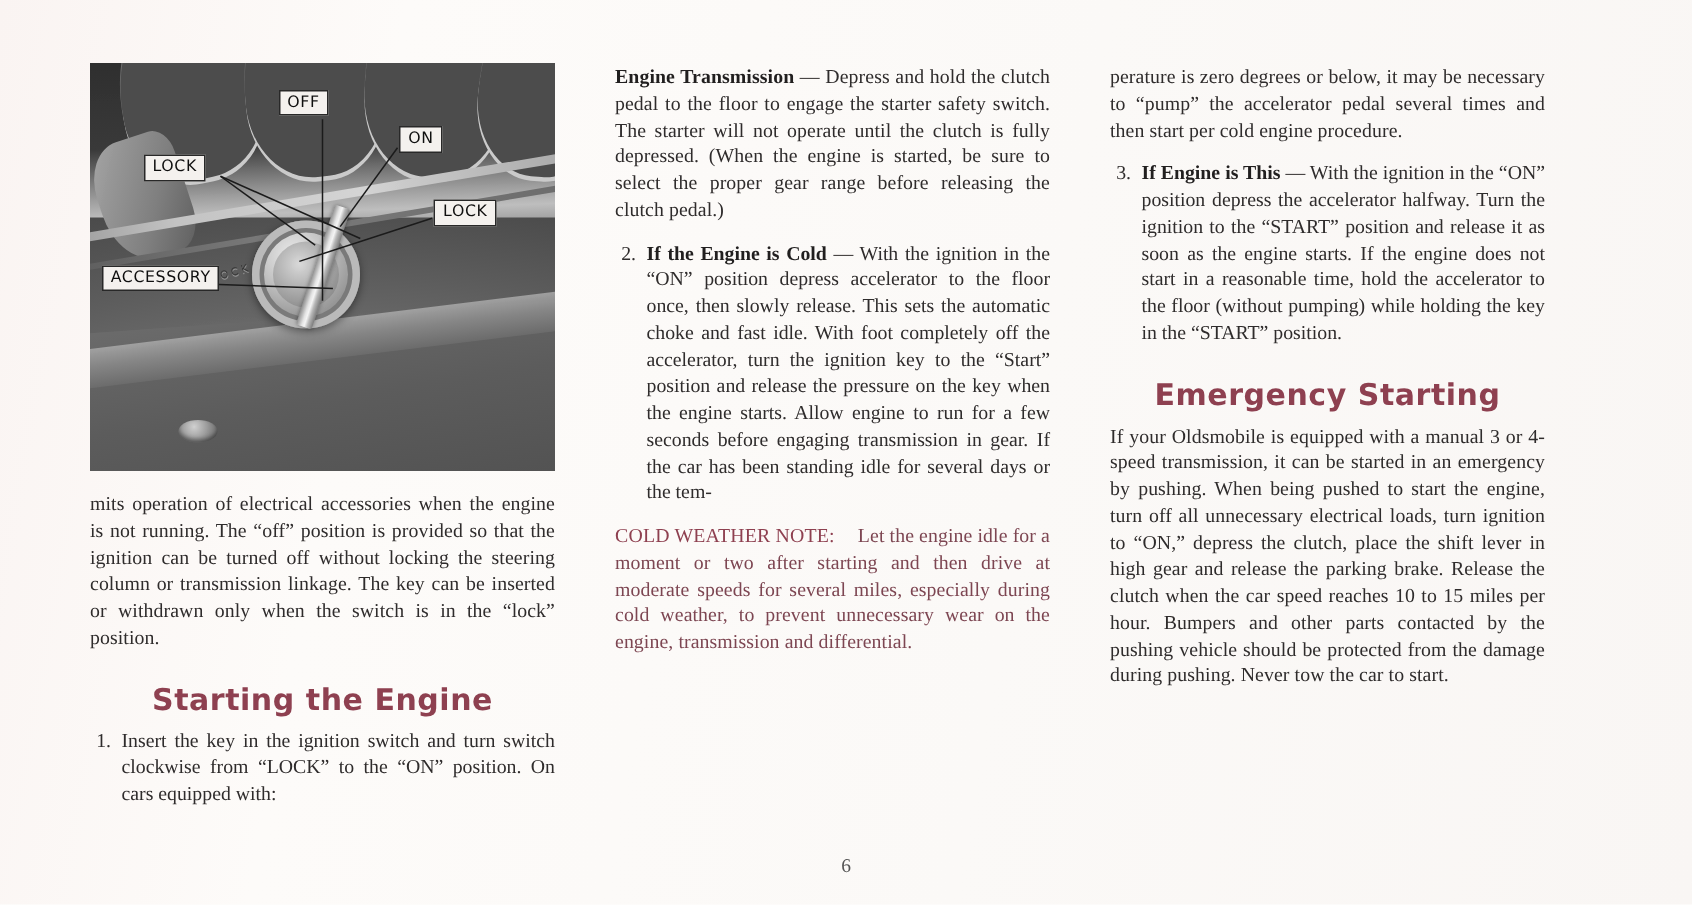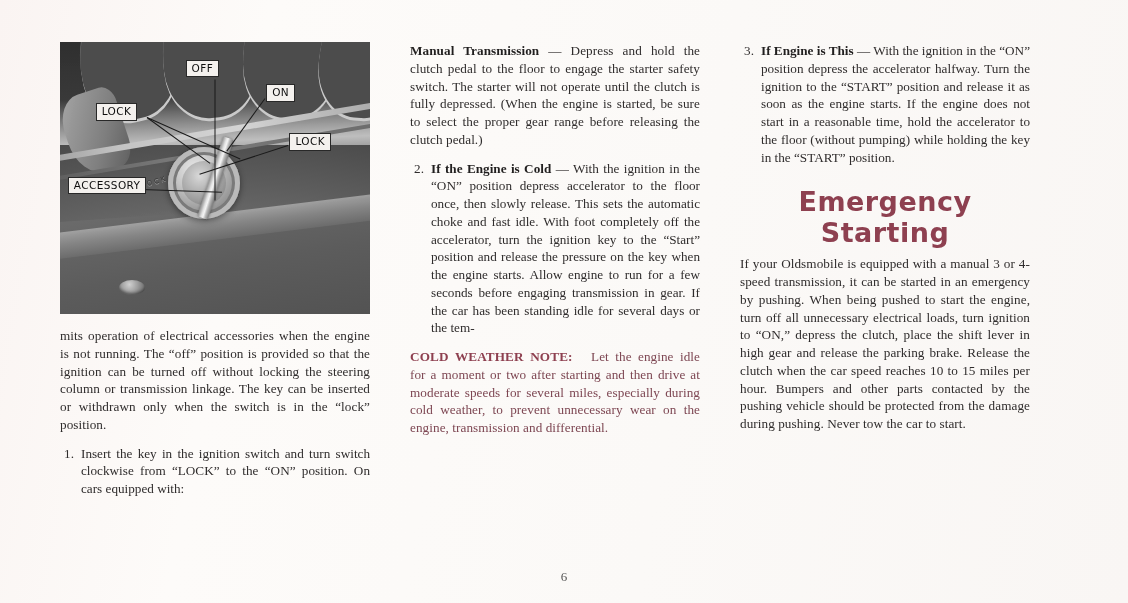--- a/index.html
+++ b/index.html
@@ -73,30 +73,30 @@
     font-size: 13.2px;
     line-height: 1.345;
     text-align: justify;
     color: #2f2c2c;
   }
 
   
   h2.section {
     margin: 20px 0 7px 0;
     font-family: "DejaVu Sans", sans-serif;
-    font-size: 27px;
+    font-size: 20px;
     font-weight: bold;
     text-align: center;
     color: #8e4050;
     letter-spacing: .018em;
   }
 
   
   .note-label {
-    font-weight: bold;
+    font-weight: normal;
     color: #8e4050;
     letter-spacing: .01em;
   }
   p.note {
     color: #7d4652;
   }
   p.note .rest { color: #7d4652; margin-left: 12px; }
 
   
   .photo-wrap {
@@ -319,44 +319,46 @@
           <div class="callout c-off">OFF</div>
           <div class="callout c-on">ON</div>
           <div class="callout c-lock">LOCK</div>
           <div class="callout c-start">LOCK</div>
           <div class="callout c-accessory">ACCESSORY</div>
         </div>
       </div>
 
       <p class="body">mits operation of electrical accessories when the engine is not running. The “off” position is provided so that the ignition can be turned off without locking the steering column or transmission linkage. The key can be inserted or withdrawn only when the switch is in the “lock” position.</p>
 
+      <h2 class="section">Starting the Engine</h2>
 
       <div class="numitem">
         <span class="num">1.</span>
         <span class="txt">Insert the key in the ignition switch and turn switch clockwise from “LOCK” to the “ON” position. On cars equipped with:</span>
       </div>
 
     </div>
 
     <div class="col col-2">
 
 
-      <p class="body"><span class="lead">Manual Transmission</span><span> — Depress and hold the clutch pedal to the floor to engage the starter safety switch. The starter will not operate until the clutch is fully depressed. (When the engine is started, be sure to select the proper gear range before releasing the clutch pedal.)</span></p>
+      <p class="body"><span class="lead">Engine Transmission</span><span> — Depress and hold the clutch pedal to the floor to engage the starter safety switch. The starter will not operate until the clutch is fully depressed. (When the engine is started, be sure to select the proper gear range before releasing the clutch pedal.)</span></p>
 
       <div class="numitem">
         <span class="num">2.</span>
         <span class="txt"><span class="lead">If the Engine is Cold</span><span> — With the ignition in the “ON” position depress accelerator to the floor once, then slowly release. This sets the automatic choke and fast idle. With foot completely off the accelerator, turn the ignition key to the “Start” position and release the pressure on the key when the engine starts. Allow engine to run for a few seconds before engaging transmission in gear. If the car has been standing idle for several days or the tem-</span></span>
       </div>
 
       <p class="body note"><span class="note-label">COLD WEATHER NOTE:</span><span class="rest"> Let the engine idle for a moment or two after starting and then drive at moderate speeds for several miles, especially during cold weather, to prevent unnecessary wear on the engine, transmission and differential.</span></p>
 
     </div>
 
     <div class="col col-3">
 
+      <p class="body">perature is zero degrees or below, it may be necessary to “pump” the accelerator pedal several times and then start per cold engine procedure.</p>
 
       <div class="numitem">
         <span class="num">3.</span>
         <span class="txt"><span class="lead">If Engine is This</span><span> — With the ignition in the “ON” position depress the accelerator halfway. Turn the ignition to the “START” position and release it as soon as the engine starts. If the engine does not start in a reasonable time, hold the accelerator to the floor (without pumping) while holding the key in the “START” position.</span></span>
       </div>
 
       <h2 class="section">Emergency Starting</h2>
 
       <p class="body">If your Oldsmobile is equipped with a manual 3 or 4-speed transmission, it can be started in an emergency by pushing. When being pushed to start the engine, turn off all unnecessary electrical loads, turn ignition to “ON,” depress the clutch, place the shift lever in high gear and release the parking brake. Release the clutch when the car speed reaches 10 to 15 miles per hour. Bumpers and other parts contacted by the pushing vehicle should be protected from the damage during pushing. Never tow the car to start.</p>
 

